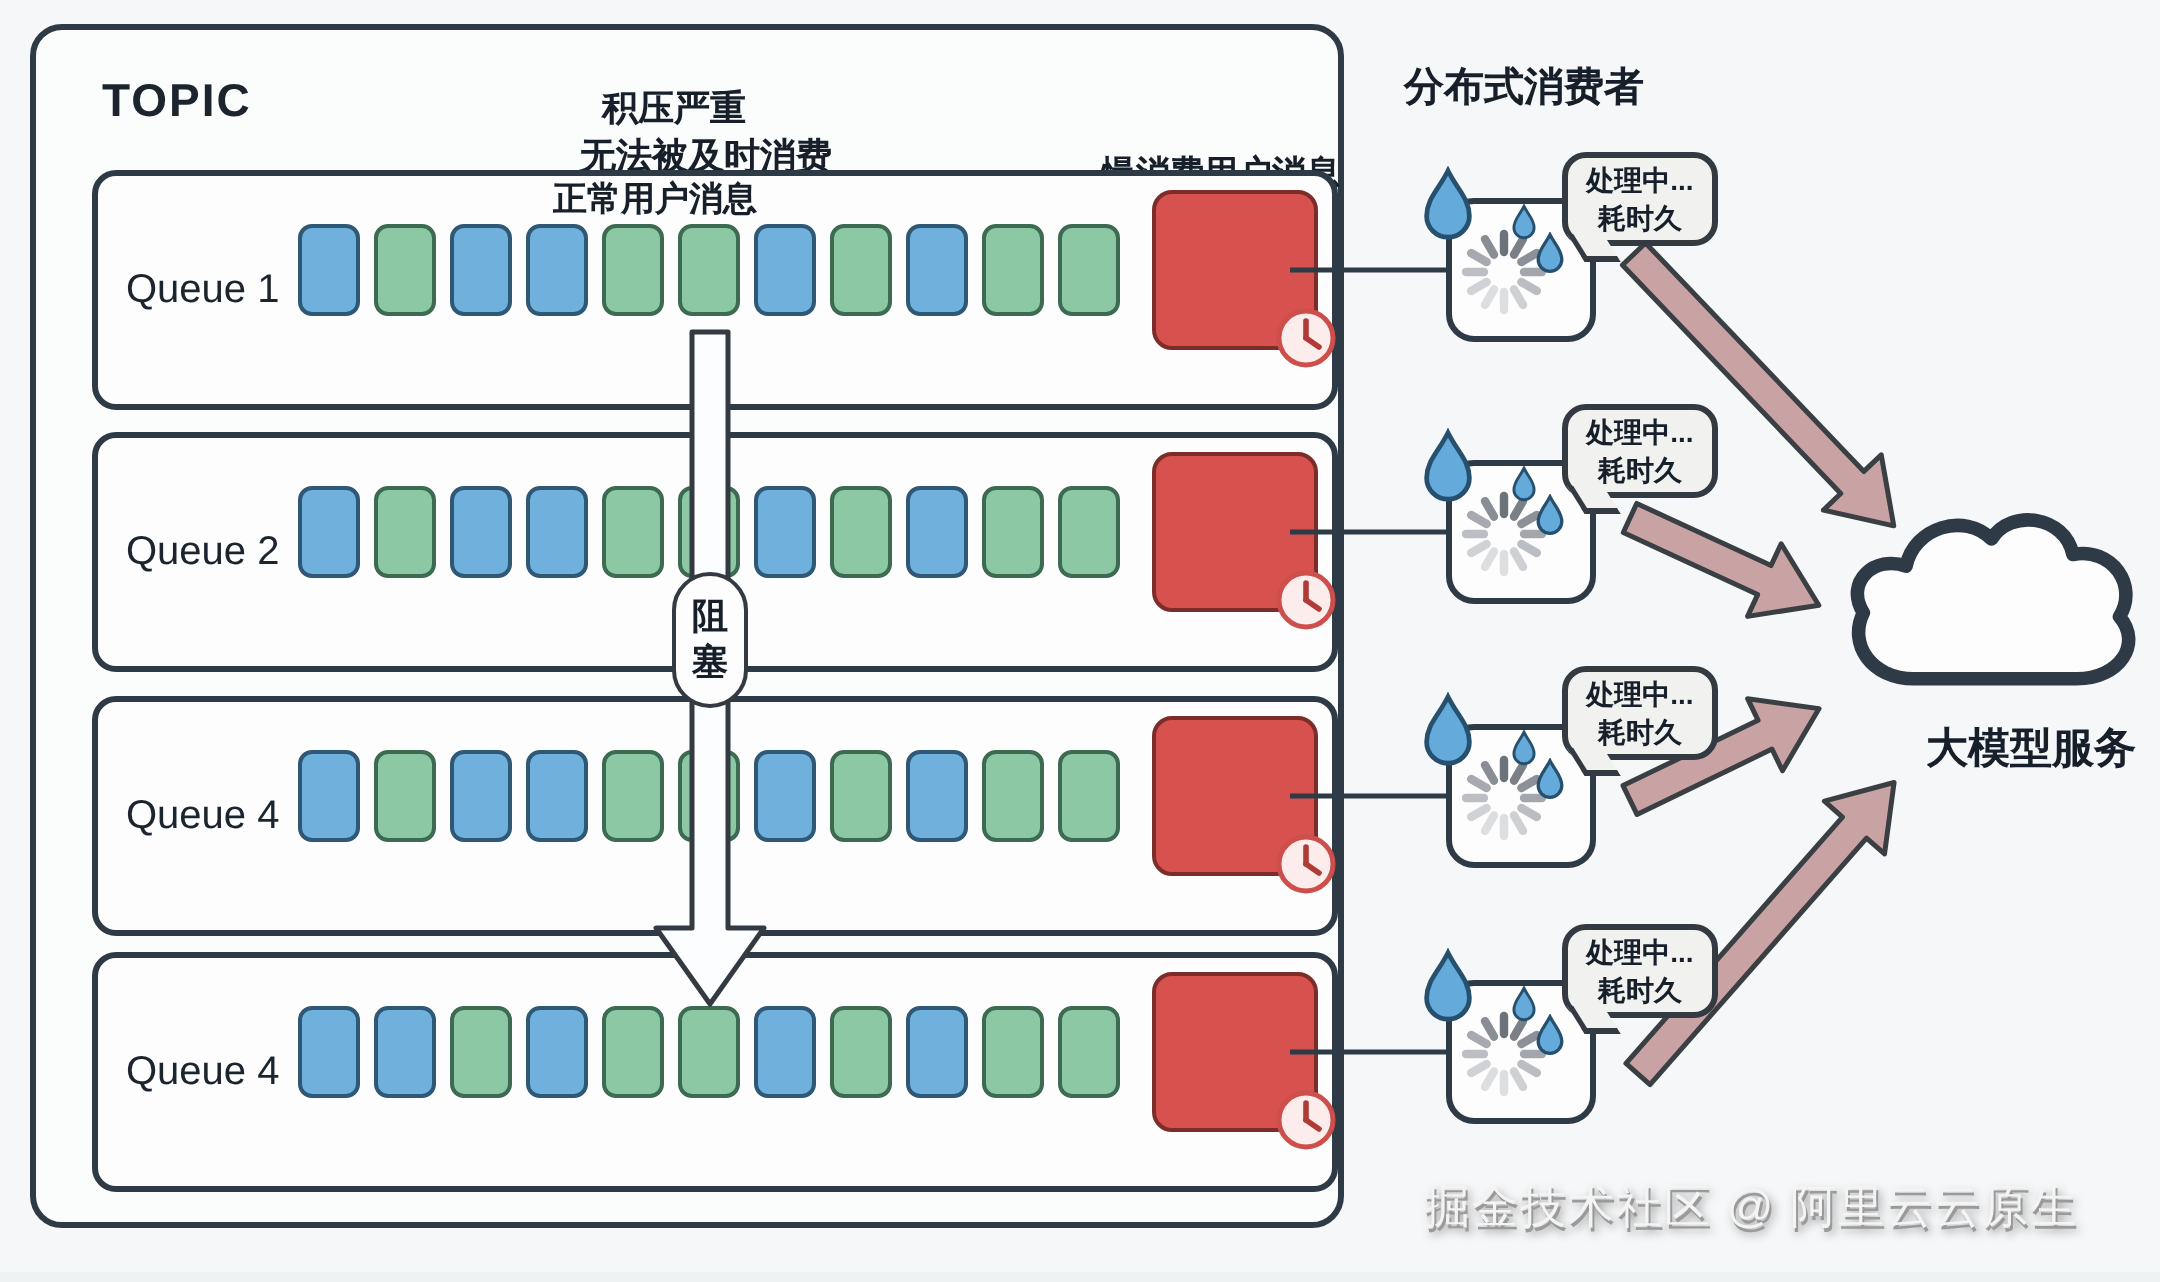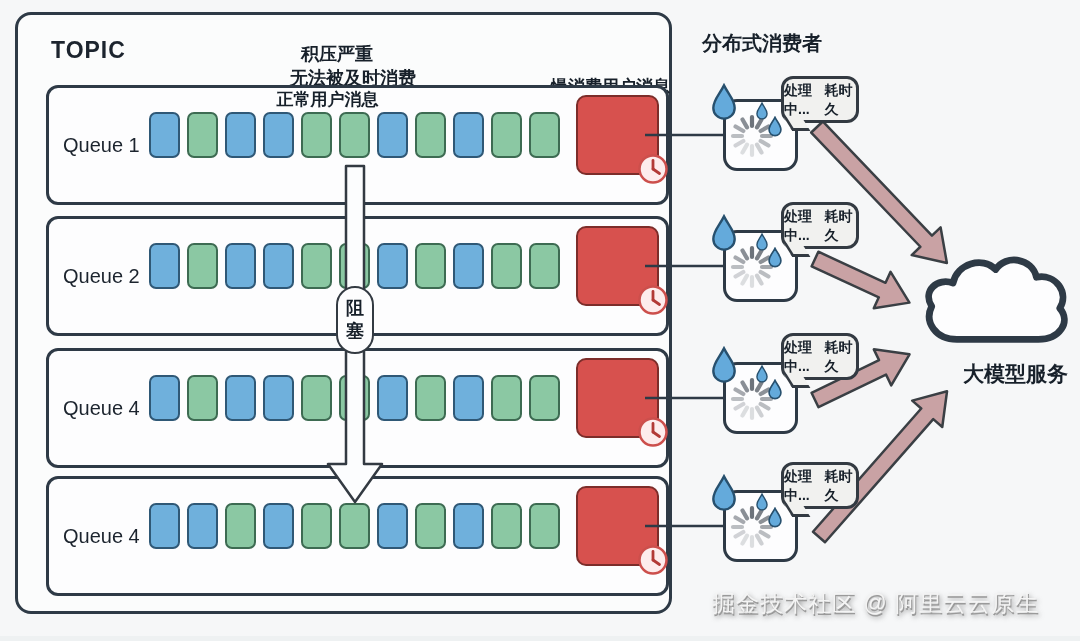--- a/index.html
+++ b/index.html
@@ -44,21 +44,21 @@
   .consumer .spinner{position:absolute;left:730px;}
   .c0 .spinner{top:112px}.c1 .spinner{top:243px}.c2 .spinner{top:375px}.c3 .spinner{top:503px}
   .consumer .drop-big{position:absolute;left:709px;width:30px;height:38px;}
   .c0 .drop-big{top:83px}.c1 .drop-big{top:214px}.c2 .drop-big{top:346px}.c3 .drop-big{top:474px}
   .consumer .drop-s1{position:absolute;left:755px;width:14px;height:18px;}
   .c0 .drop-s1{top:102px}.c1 .drop-s1{top:233px}.c2 .drop-s1{top:365px}.c3 .drop-s1{top:493px}
   .consumer .drop-s2{position:absolute;left:767px;width:16px;height:21px;}
   .c0 .drop-s2{top:116px}.c1 .drop-s2{top:247px}.c2 .drop-s2{top:379px}.c3 .drop-s2{top:507px}
   .consumer .bubble{position:absolute;left:781px;width:78px;height:47px;background:var(--bubble-bg,#f1f1ef);
     border:3px solid #333a42;border-radius:12px;box-sizing:border-box;z-index:6;
-    display:flex;flex-direction:row;align-items:center;justify-content:center;
+    display:flex;flex-direction:column;align-items:center;justify-content:center;
     font-size:14px;font-weight:bold;color:#17202a;line-height:1.35;}
   .c0 .bubble{top:76px}.c1 .bubble{top:202px}.c2 .bubble{top:333px}.c3 .bubble{top:462px}
   .consumer .bubble::after{content:'';position:absolute;left:4px;bottom:-11px;width:15px;height:11px;
     background:var(--bubble-bg,#f1f1ef);border-left:3px solid #333a42;border-bottom:3px solid #333a42;
     transform:skewX(32deg);}
 
   
   svg.overlay{position:absolute;left:0;top:0;width:1080px;height:641px;pointer-events:none;}
   #overlay-over{z-index:5;}
 

